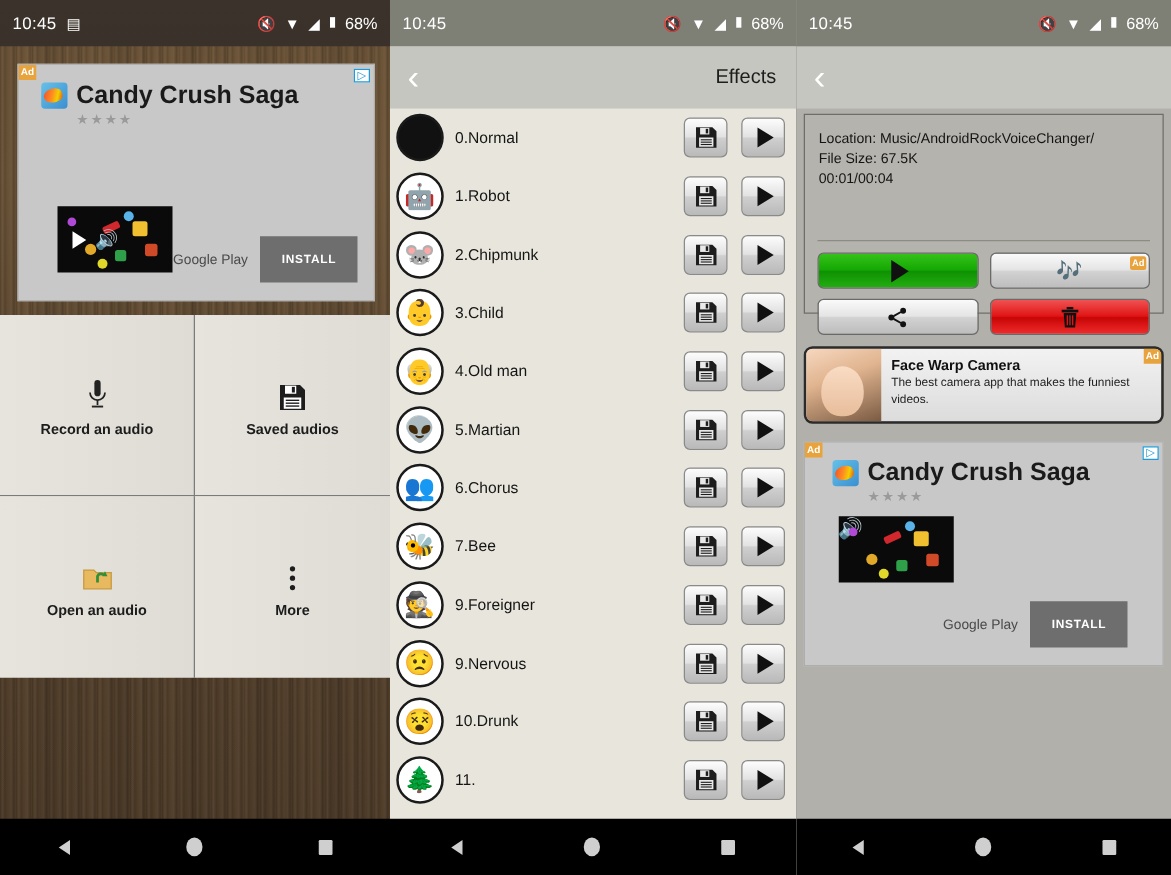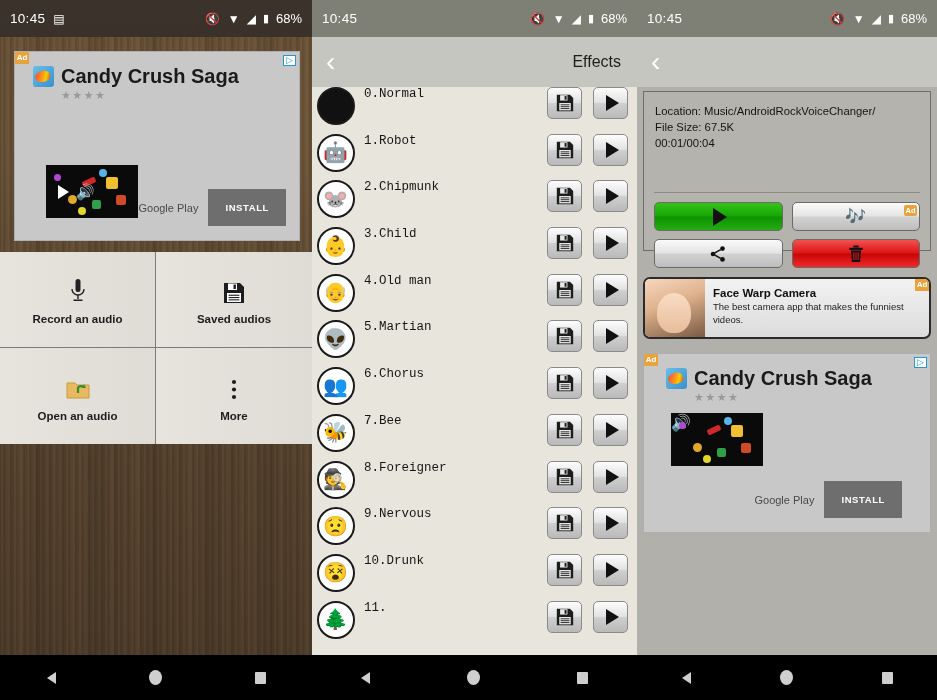--- a/index.html
+++ b/index.html
@@ -79,21 +79,21 @@
   .ad1-thumb .spk{position:absolute;left:30px;top:50%;transform:translateY(-50%);color:#fff;font-size:15px;}
   .ad1-foot{position:absolute;right:13px;bottom:14px;display:flex;align-items:center;gap:10px;}
   .gplay{font-size:11px;color:#4a4a4a;}
   .install-btn{
     background:#6e6e6e;color:#fff;font-size:9.5px;font-weight:bold;letter-spacing:.6px;
     padding:13px 17px;
   }
 
   
   .grid-menu{
-    position:absolute;left:0;top:252px;width:312px;height:192px;
+    position:absolute;left:0;top:252px;width:312px;height:290px;
     display:grid;grid-template-columns:1fr 1fr;grid-template-rows:1fr 1fr;
     background:#e3e1da;
   }
   .cell{
     position:relative;display:flex;flex-direction:column;align-items:center;justify-content:center;
     border-right:1px solid #7b7b7b;border-bottom:1px solid #7b7b7b;box-sizing:border-box;
     background:linear-gradient(90deg,#e6e4dd,#dedcd4);
   }
   .cell:nth-child(2n){border-right:none;}
   .cell:nth-child(n+3){border-bottom:none;}
@@ -107,21 +107,21 @@
   .appbar .back{
     font-size:28px;color:#fff;padding:0 14px;line-height:1;font-weight:300;
   }
   .appbar .title{
     position:absolute;right:16px;font-size:16px;color:#1d1d1d;
   }
   .list{
     position:absolute;left:0;right:0;top:87px;bottom:0;background:#e8e6dc;overflow:hidden;
   }
   .row{
-    height:46.7px;display:flex;align-items:flex-start;padding:0 0 0 5px;box-sizing:border-box;position:relative;font-family:Liberation Mono, monospace;
+    height:46.7px;display:flex;align-items:center;padding:0 0 0 5px;box-sizing:border-box;position:relative;
   }
   .avatar{
     width:38px;height:38px;border-radius:50%;flex:0 0 auto;background:#fff;
     border:2.5px solid #1a1a1a;box-sizing:border-box;position:relative;overflow:hidden;
     display:flex;align-items:center;justify-content:center;font-size:20px;
   }
   .row .name{font-size:12.5px;color:#151515;margin-left:9px;flex:1;}
   .row .btns{display:flex;gap:11px;margin-right:9px;}
   .mini-btn{
     width:35px;height:32px;border-radius:5px;border:1px solid #8a8a8a;box-sizing:border-box;
@@ -480,21 +480,21 @@
                 <rect x="5.6" y="17.3" width="10.8" height="1.1" fill="#1d1d1d"></rect>
               </svg>
           </span>
           <span class="mini-btn">
               <span class="tri-blk"></span>
             </span>
         </span>
       </div>
       <div class="row">
         <div class="avatar">🕵</div>
-        <span class="name">8.Foreigner</span>
+        <span class="name">9.Foreigner</span>
         <span class="btns">
           <span class="mini-btn">
             <svg width="18" height="18" viewBox="0 0 22 22">
                 <path d="M1 1 h16 l4 4 v16 H1z" fill="#1d1d1d"></path>
                 <rect x="5" y="1.5" width="9" height="6.5" fill="#e9e9e9"></rect>
                 <rect x="10.5" y="2.5" width="2.4" height="4.5" fill="#1d1d1d"></rect>
                 <rect x="4" y="11" width="14" height="9" fill="#e9e9e9"></rect>
                 <rect x="5.6" y="12.7" width="10.8" height="1.1" fill="#1d1d1d"></rect>
                 <rect x="5.6" y="15" width="10.8" height="1.1" fill="#1d1d1d"></rect>
                 <rect x="5.6" y="17.3" width="10.8" height="1.1" fill="#1d1d1d"></rect>

